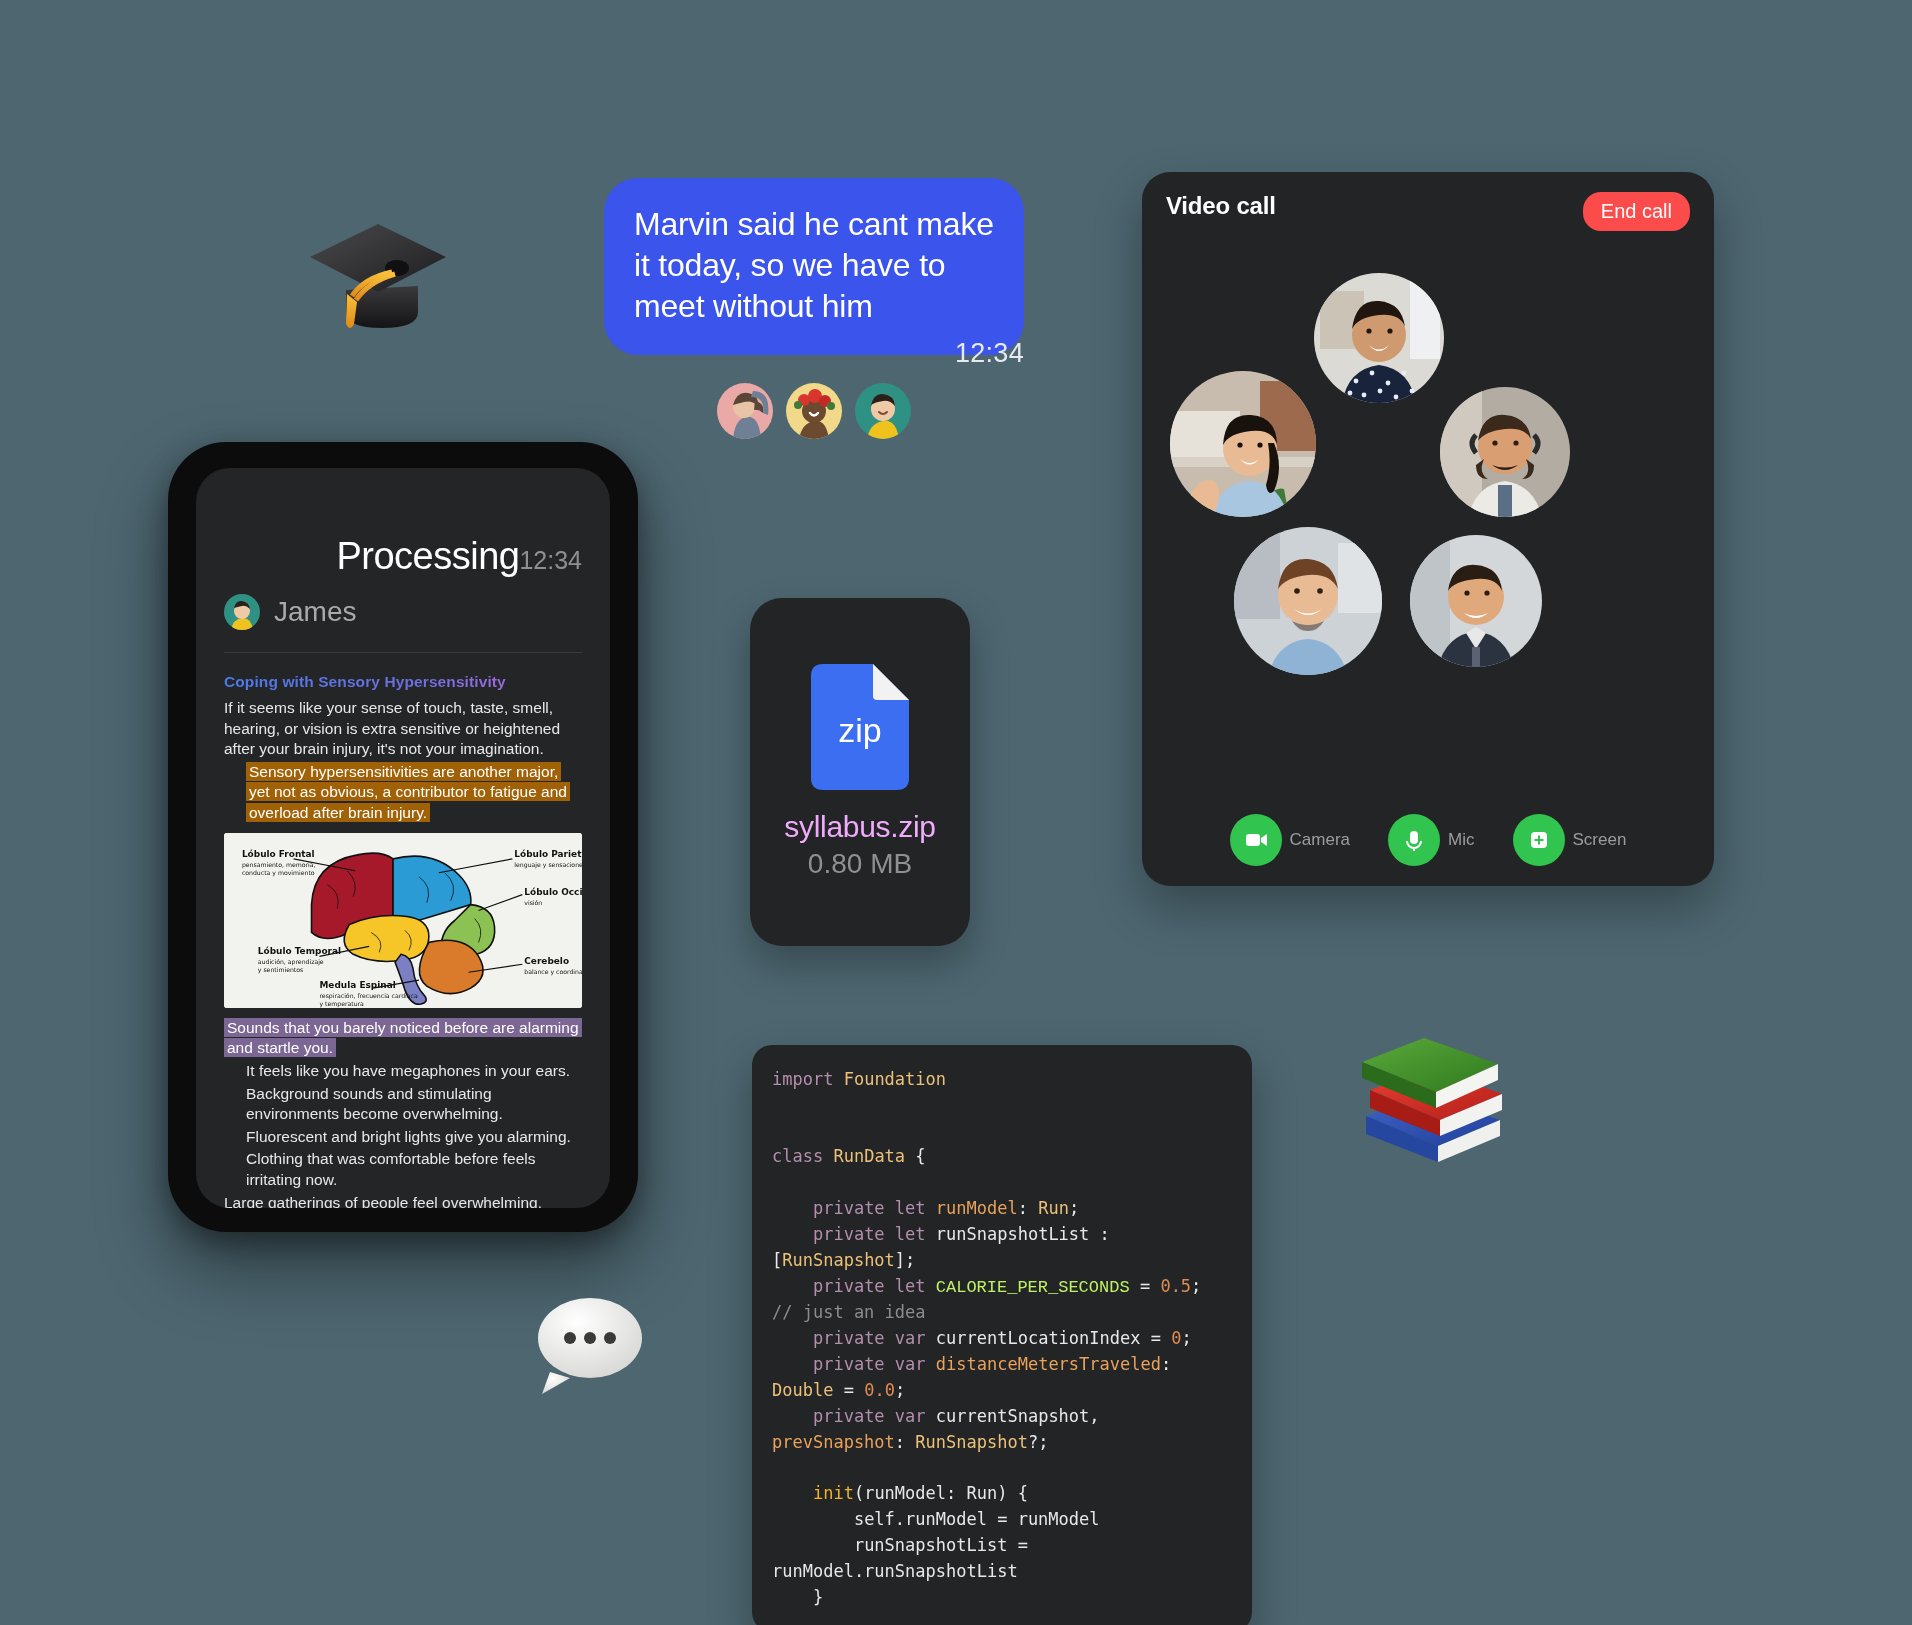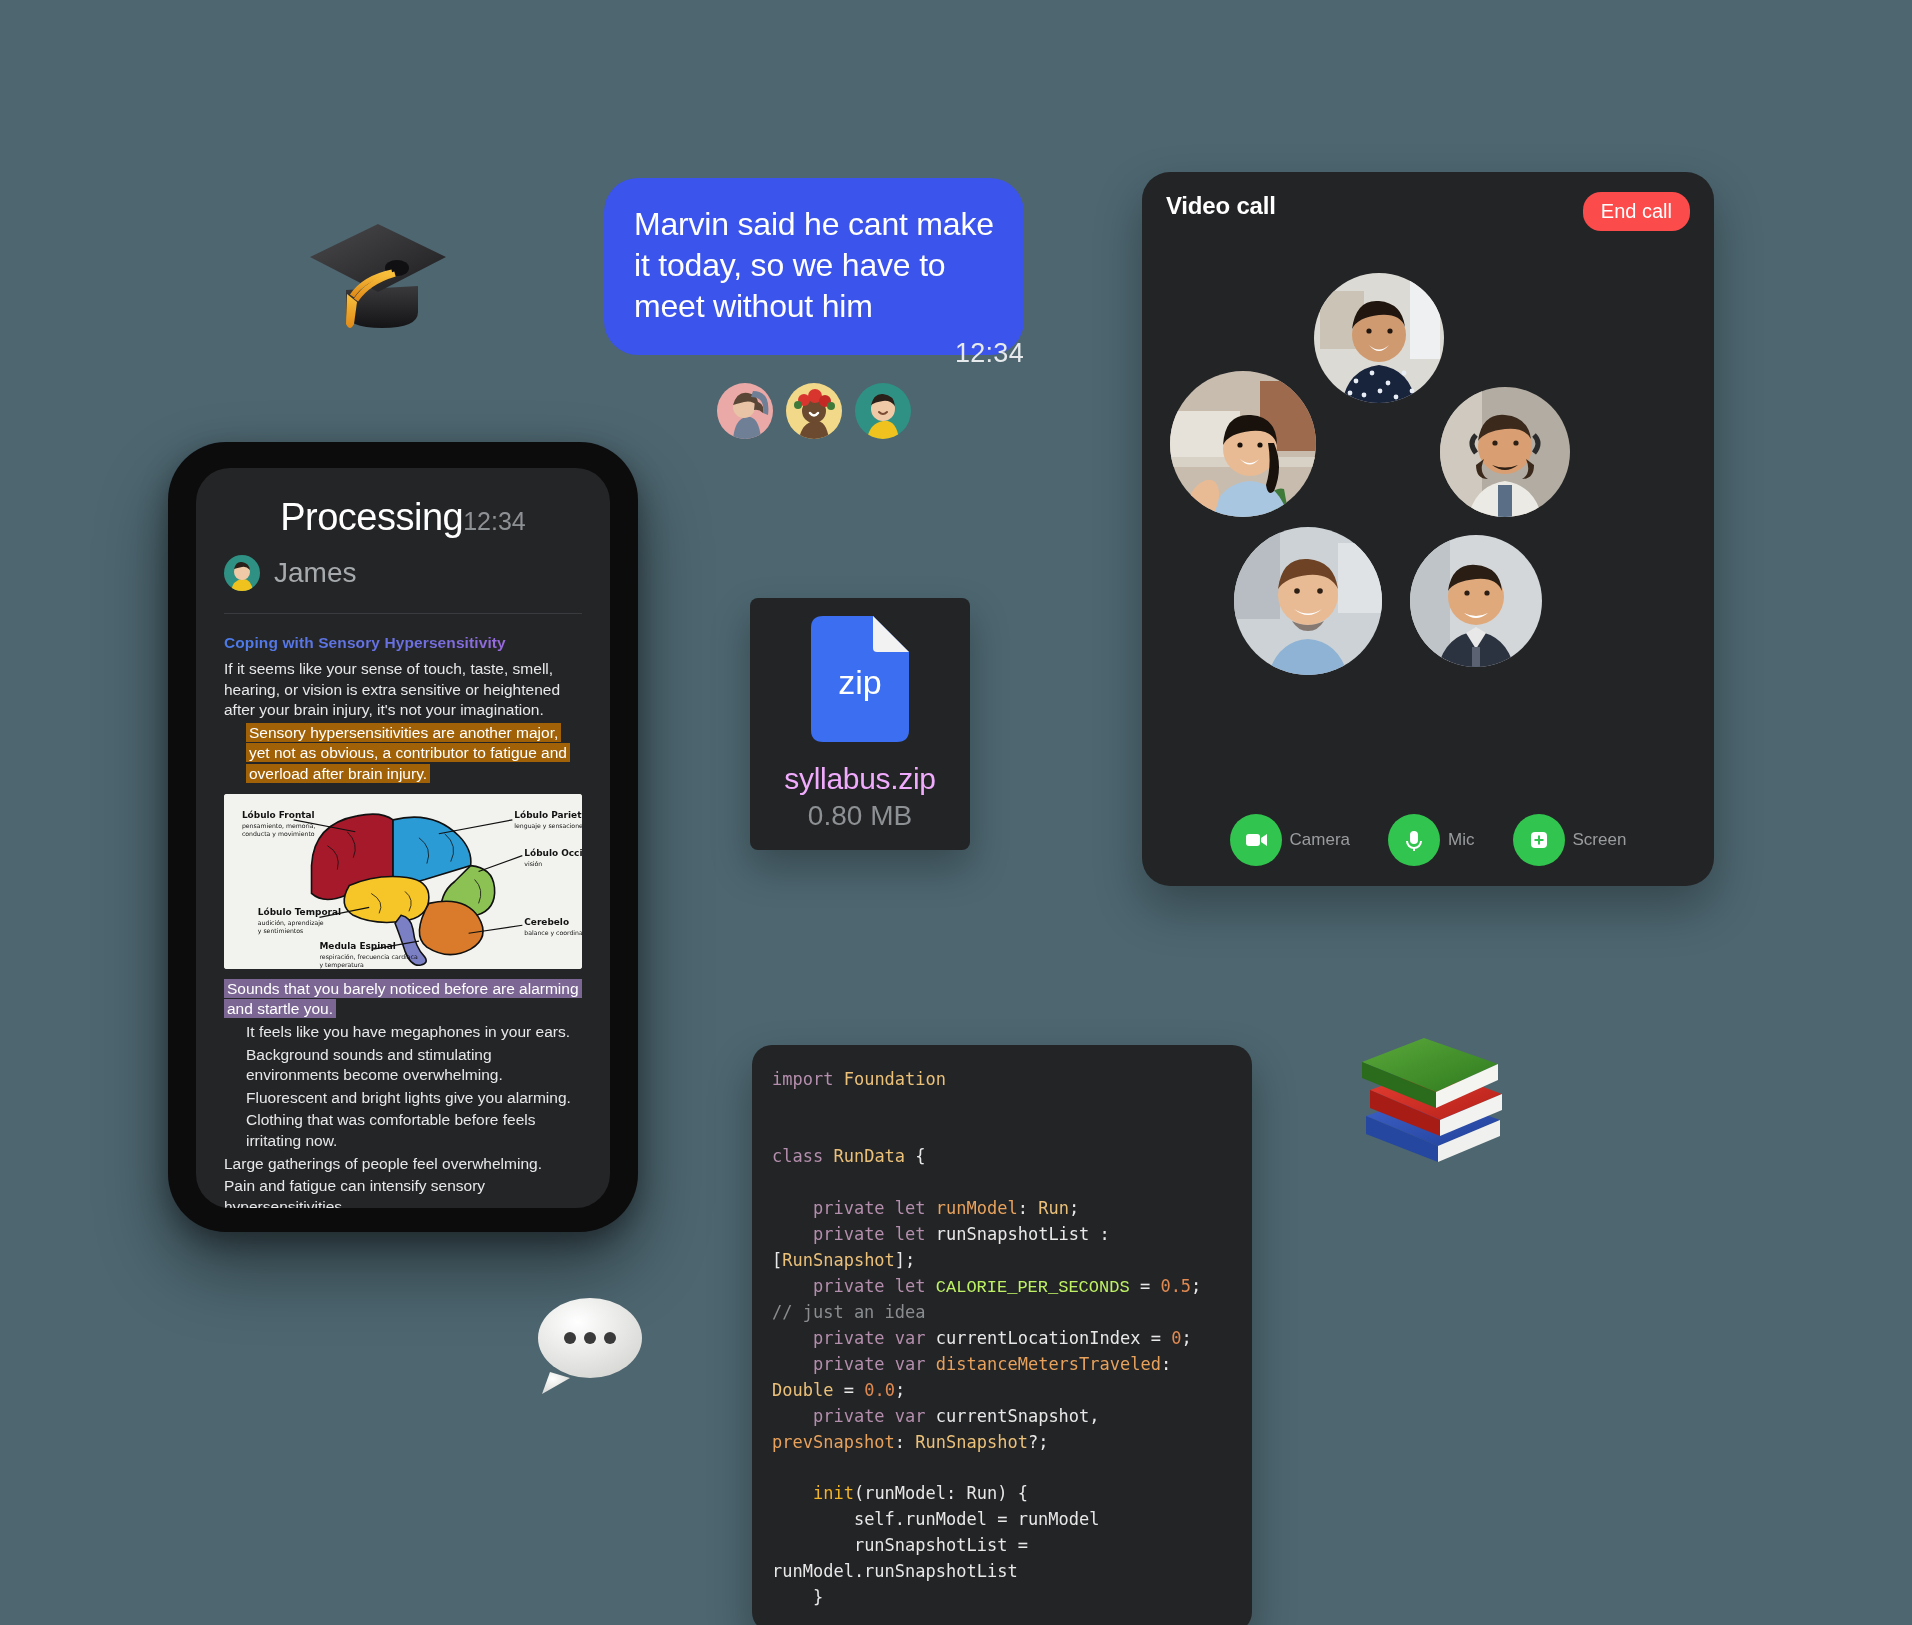--- a/index.html
+++ b/index.html
@@ -56,21 +56,21 @@
     border-radius:58px;
     box-shadow:0 36px 70px rgba(0,0,0,.42), 0 10px 28px rgba(0,0,0,.35);
   }
   #phone-screen{
     position:absolute;left:28px;top:26px;right:28px;height:740px;
     background:#242527;
     border-radius:34px;
     overflow:hidden;
   }
   #phone-head{padding:28px 28px 0 28px;}
-  .ph-row{display:flex;align-items:baseline;justify-content:center;}
+  .ph-row{display:flex;align-items:baseline;justify-content:flex-end;margin-top:39px;}
   #ph-title{color:#fff;font-size:38px;font-weight:400;letter-spacing:-.5px;}
   #ph-time{color:#8e9194;font-size:25px;}
   #ph-user{display:flex;align-items:center;gap:14px;margin-top:16px;}
   #ph-avatar{width:36px;height:36px;border-radius:50%;overflow:hidden;position:relative;flex:none;}
   #ph-username{color:#a7aaad;font-size:28px;}
   #ph-divider{height:1px;background:#3a3b3e;margin:22px 28px 0 28px;}
   #ph-body{padding:20px 28px 0 28px;}
   #art-title{
     font-size:15.5px;font-weight:bold;letter-spacing:.1px;
     background:linear-gradient(90deg,#4b7be9 0%,#6f6fe0 55%,#c165d8 100%);
@@ -82,22 +82,22 @@
   .hl-olive{background:#a16207;color:#fff;box-decoration-break:clone;-webkit-box-decoration-break:clone;padding:1px 3px;}
   .hl-purple{background:#7c6694;color:#fff;box-decoration-break:clone;-webkit-box-decoration-break:clone;padding:1px 3px;}
   .art-indent{margin-left:22px;}
   #brain-wrap{margin:9px 0 10px 0;background:#f2f2ee;border-radius:3px;overflow:hidden;}
 
   
   #brain-svg{display:block;width:100%;height:auto;}
 
   
   #zip-card{
-    left:750px;top:598px;width:220px;height:252px;
-    background:#232426;border-radius:8px;
+    left:750px;top:598px;width:220px;height:348px;
+    background:#232426;border-radius:32px;
     display:flex;flex-direction:column;align-items:center;justify-content:center;
     box-shadow:0 18px 38px rgba(0,0,0,.28);
   }
   #zip-icon{width:98px;height:126px;margin-bottom:20px;}
   #zip-name{color:#f0abfc;font-size:30px;letter-spacing:-.3px;}
   #zip-size{color:#8e9194;font-size:28px;margin-top:4px;}
 
   
   #video-call{
     left:1142px;top:172px;width:572px;height:714px;

